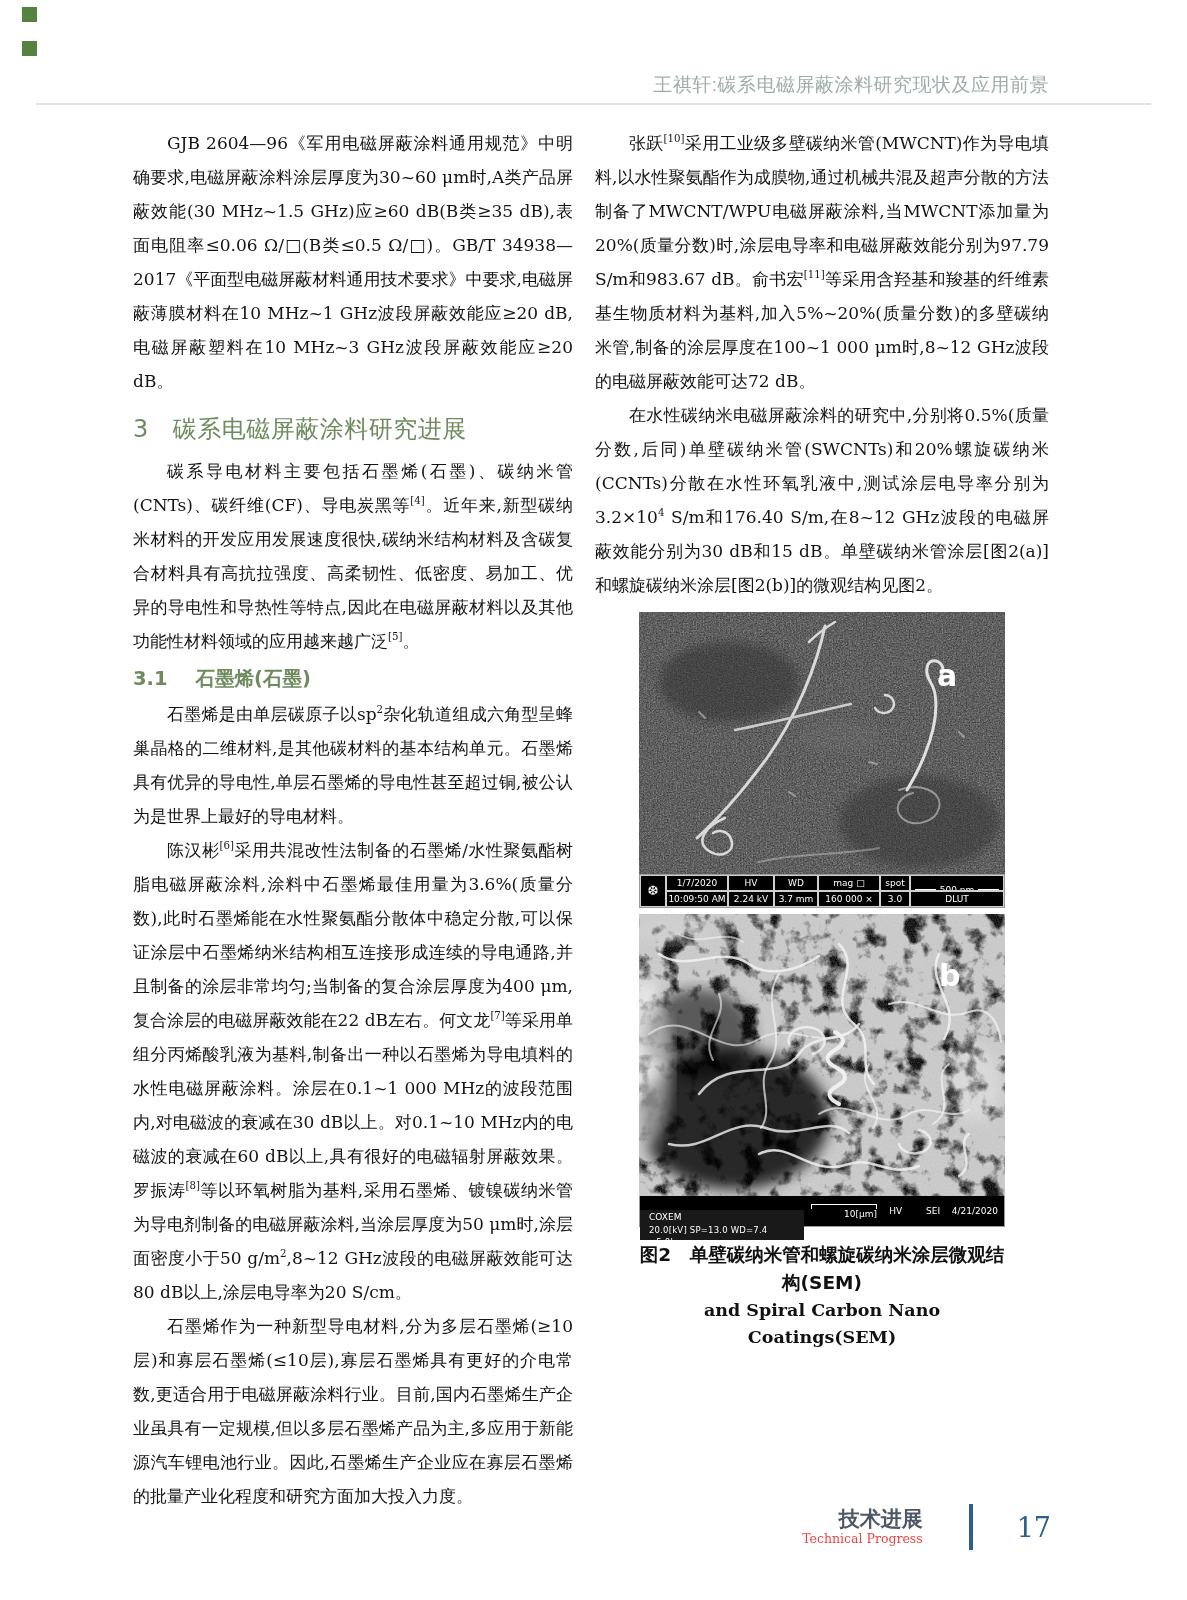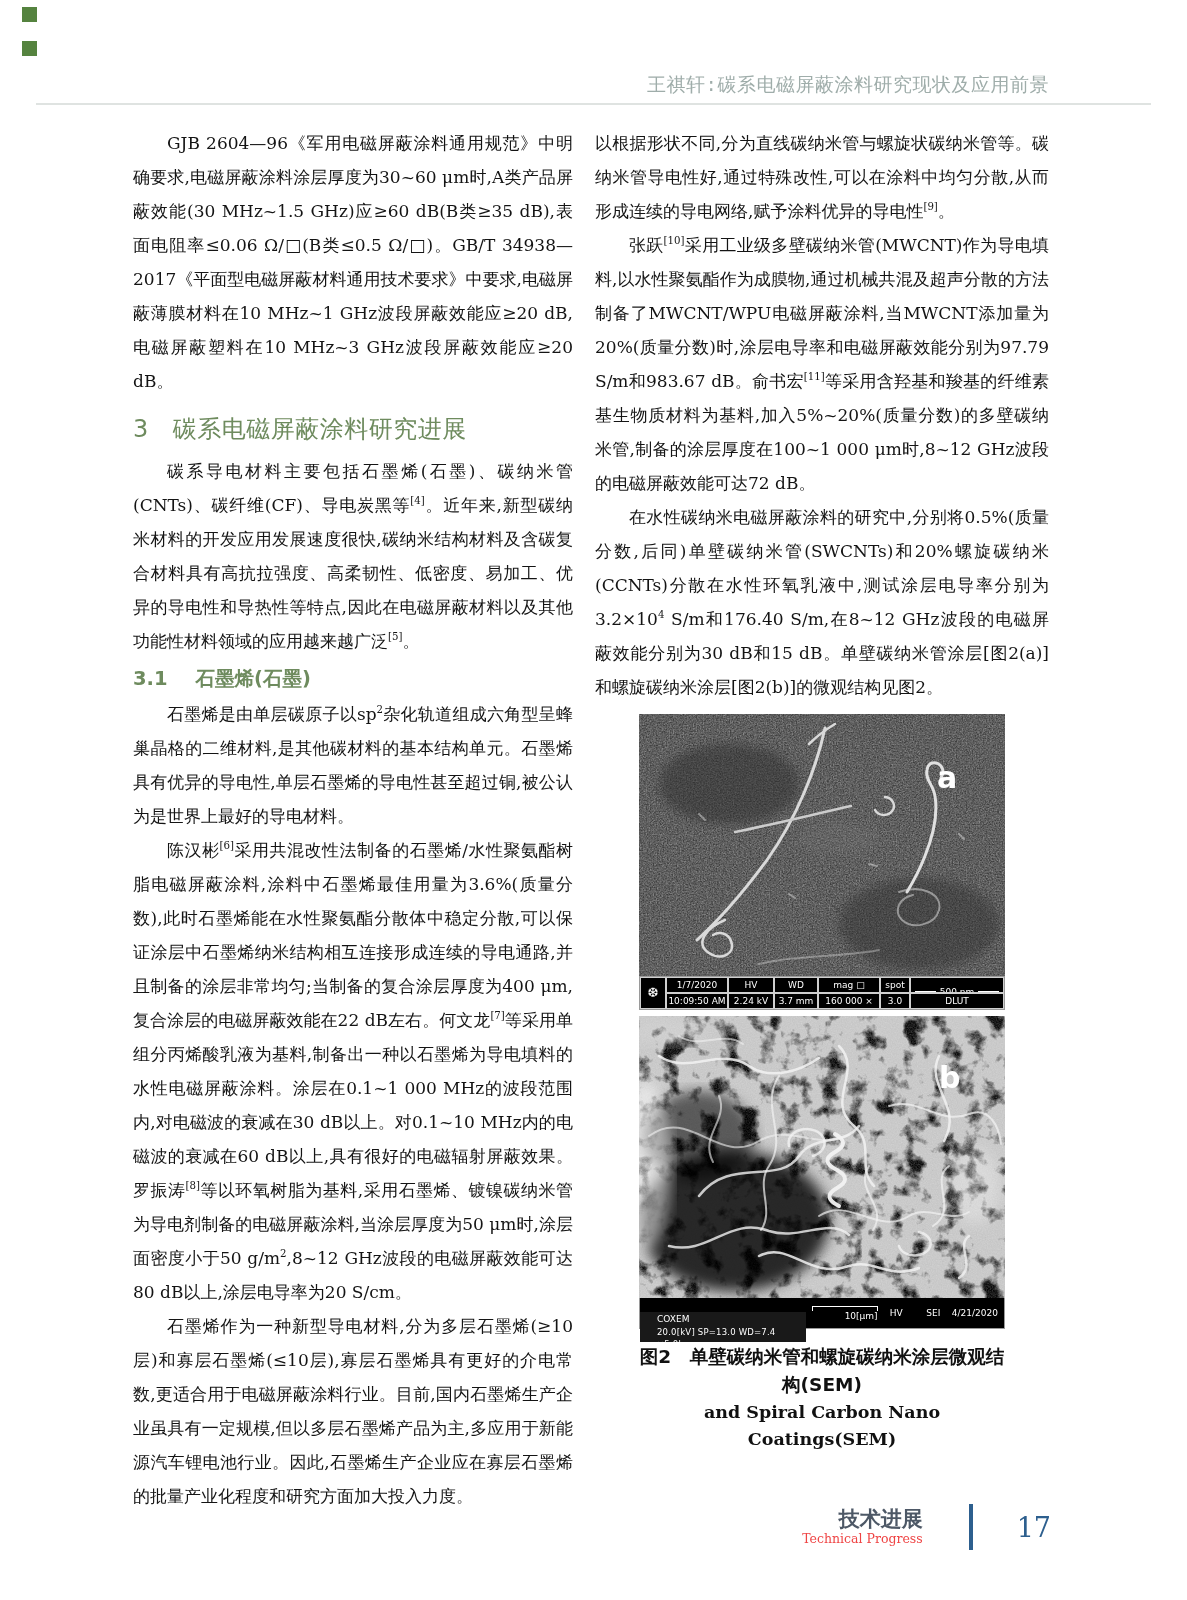--- a/index.html
+++ b/index.html
@@ -9,21 +9,21 @@
     font-family:"DejaVu Serif","Liberation Serif",serif;
     color:#141414;
   }
   
   .corner-mark{position:absolute;left:22px;width:15px;height:15px;background:#55833f;}
   .cm1{top:7px;} .cm2{top:41px;}
 
   
   .running-head{
     position:absolute;top:72px;right:138px;
-    font-family:Liberation Mono, monospace;
+    font-family:Liberation Sans, sans-serif;
     font-size:19px;color:#9fadaa;letter-spacing:.5px;
   }
   .head-rule{position:absolute;top:103px;left:36px;right:36px;border-top:2px solid #dfe3e1;}
 
   
   .col{position:absolute;top:126px;}
   .col-left{left:133px;width:440px;}
   .col-right{left:595px;width:454px;}
 
   p.body{
@@ -63,21 +63,21 @@
   .bar-a .logo{grid-row:1/3;font-size:13px;}
   .bar-a .scalecell{gap:4px;padding:0 4px;align-items:flex-end;}
   .bar-a .sline{flex:1;border-top:1px solid #fff;height:0;}
 
   
   .bar-b{
     height:30px;background:#000;color:#fff;display:flex;align-items:center;
     font-family:"DejaVu Sans","Liberation Sans",sans-serif;
     border:1px solid #9a9a9a;border-top:none;
   }
-  .bb-left{width:190px;background:#191919;height:100%;padding:1px 17px;box-sizing:border-box;margin-top:28px;}
+  .bb-left{width:190px;background:#191919;height:100%;padding:1px 9px;box-sizing:border-box;margin-top:28px;}
   .bb-vendor{font-size:9px;line-height:13px;}
   .bb-params{font-size:8.5px;line-height:12px;letter-spacing:.2px;}
   .bb-scale{width:78px;display:flex;flex-direction:column;align-items:flex-end;margin-left:6px;}
   .bb-line{width:64px;height:4px;border-top:1px solid #fff;border-left:1px solid #fff;border-right:1px solid #fff;}
   .bb-scale span{font-size:9px;line-height:10px;}
   .bb-hv,.bb-sei{font-size:9px;width:44px;text-align:center;}
   .bb-date{font-size:9px;margin-left:auto;padding-right:6px;}
 
   
   .caption{margin-top:14px;text-align:center;}
@@ -114,21 +114,20 @@
   <h2 class="sec"><span class="num">3</span><span>碳系电磁屏蔽涂料研究进展</span></h2>
   <p class="body"><span>碳系导电材料主要包括石墨烯(石墨)、碳纳米管(CNTs)、碳纤维(CF)、导电炭黑等</span><sup>[4]</sup><span>。近年来,新型碳纳米材料的开发应用发展速度很快,碳纳米结构材料及含碳复合材料具有高抗拉强度、高柔韧性、低密度、易加工、优异的导电性和导热性等特点,因此在电磁屏蔽材料以及其他功能性材料领域的应用越来越广泛</span><sup>[5]</sup><span>。</span></p>
   <h3 class="subsec"><span class="num">3.1</span><span>石墨烯(石墨)</span></h3>
   <p class="body"><span>石墨烯是由单层碳原子以sp</span><sup>2</sup><span>杂化轨道组成六角型呈蜂巢晶格的二维材料,是其他碳材料的基本结构单元。石墨烯具有优异的导电性,单层石墨烯的导电性甚至超过铜,被公认为是世界上最好的导电材料。</span></p>
   <p class="body"><span>陈汉彬</span><sup>[6]</sup><span>采用共混改性法制备的石墨烯/水性聚氨酯树脂电磁屏蔽涂料,涂料中石墨烯最佳用量为3.6%(质量分数),此时石墨烯能在水性聚氨酯分散体中稳定分散,可以保证涂层中石墨烯纳米结构相互连接形成连续的导电通路,并且制备的涂层非常均匀;当制备的复合涂层厚度为400 μm,复合涂层的电磁屏蔽效能在22 dB左右。何文龙</span><sup>[7]</sup><span>等采用单组分丙烯酸乳液为基料,制备出一种以石墨烯为导电填料的水性电磁屏蔽涂料。涂层在0.1~1 000 MHz的波段范围内,对电磁波的衰减在30 dB以上。对0.1~10 MHz内的电磁波的衰减在60 dB以上,具有很好的电磁辐射屏蔽效果。罗振涛</span><sup>[8]</sup><span>等以环氧树脂为基料,采用石墨烯、镀镍碳纳米管为导电剂制备的电磁屏蔽涂料,当涂层厚度为50 μm时,涂层面密度小于50 g/m</span><sup>2</sup><span>,8~12 GHz波段的电磁屏蔽效能可达80 dB以上,涂层电导率为20 S/cm。</span></p>
   <p class="body"><span>石墨烯作为一种新型导电材料,分为多层石墨烯(≥10层)和寡层石墨烯(≤10层),寡层石墨烯具有更好的介电常数,更适合用于电磁屏蔽涂料行业。目前,国内石墨烯生产企业虽具有一定规模,但以多层石墨烯产品为主,多应用于新能源汽车锂电池行业。因此,石墨烯生产企业应在寡层石墨烯的批量产业化程度和研究方面加大投入力度。</span></p>
 
 </div>
 
 <div class="col col-right">
-  <p class="body noindent"><span>以根据形状不同,分为直线碳纳米管与螺旋状碳纳米管等。碳纳米管导电性好,通过特殊改性,可以在涂料中均匀分散,从而形成连续的导电网络,赋予涂料优异的导电性</span><sup>[9]</sup><span>。</span></p>
   <p class="body"><span>张跃</span><sup>[10]</sup><span>采用工业级多壁碳纳米管(MWCNT)作为导电填料,以水性聚氨酯作为成膜物,通过机械共混及超声分散的方法制备了MWCNT/WPU电磁屏蔽涂料,当MWCNT添加量为20%(质量分数)时,涂层电导率和电磁屏蔽效能分别为97.79 S/m和983.67 dB。俞书宏</span><sup>[11]</sup><span>等采用含羟基和羧基的纤维素基生物质材料为基料,加入5%~20%(质量分数)的多壁碳纳米管,制备的涂层厚度在100~1 000 μm时,8~12 GHz波段的电磁屏蔽效能可达72 dB。</span></p>
   <p class="body"><span>在水性碳纳米电磁屏蔽涂料的研究中,分别将0.5%(质量分数,后同)单壁碳纳米管(SWCNTs)和20%螺旋碳纳米(CCNTs)分散在水性环氧乳液中,测试涂层电导率分别为3.2×10</span><sup>4</sup><span> S/m和176.40 S/m,在8~12 GHz波段的电磁屏蔽效能分别为30 dB和15 dB。单壁碳纳米管涂层[图2(a)]和螺旋碳纳米涂层[图2(b)]的微观结构见图2。</span></p>
 
   <figure class="fig">
 
     <div class="sem-wrap">
       <svg width="366" height="262" viewBox="0 0 366 262">
         <defs>
           <filter id="grainA" x="0%" y="0%" width="100%" height="100%">
             <feTurbulence type="fractalNoise" baseFrequency="0.7" numOctaves="2" seed="11" stitchTiles="stitch"></feTurbulence>

